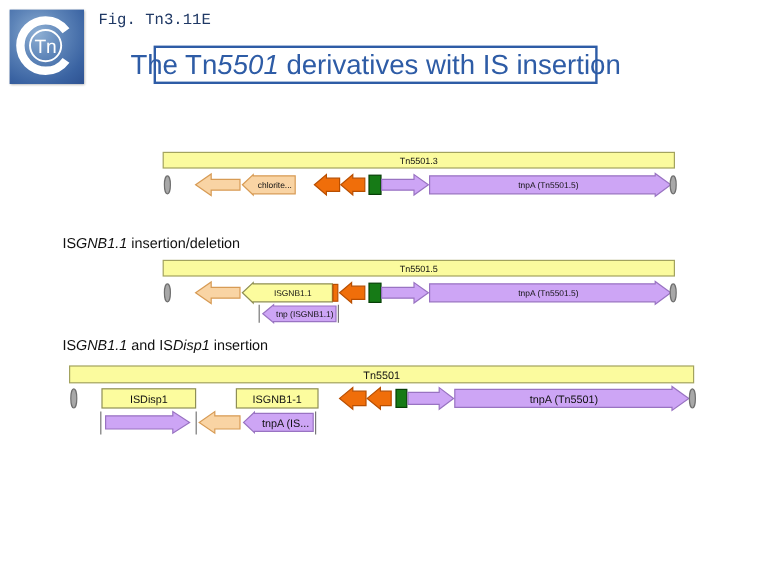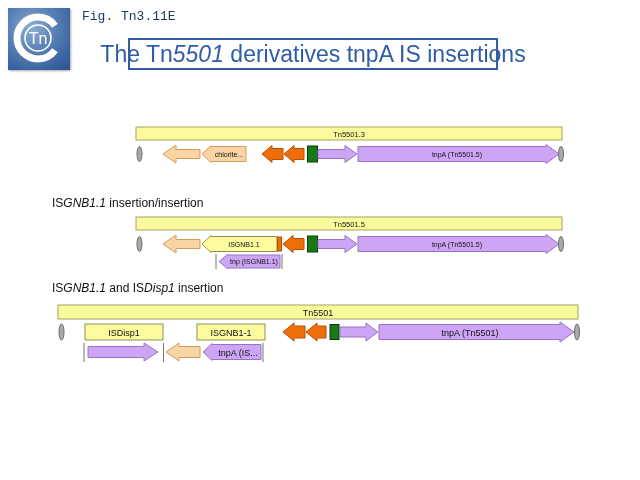--- a/index.html
+++ b/index.html
@@ -36,23 +36,23 @@
   <div class="logo">
     <svg width="62" height="62" viewBox="0 0 62 62">
       <circle cx="30" cy="30" r="21" fill="none" stroke="#ffffff" stroke-width="7" pathLength="100" stroke-dasharray="80 20" stroke-dashoffset="-10"></circle>
       <circle cx="30" cy="30" r="13" fill="none" stroke="#ffffff" stroke-width="1.6"></circle>
       <text x="30" y="36" text-anchor="middle" style="font-size:16px;fill:#ffffff;">Tn</text>
     </svg>
   </div>
 
   <div class="fig-label">Fig. Tn3.11E</div>
 
-  <div class="title-box"><span>The Tn</span><i>5501</i><span> derivatives tnpA IS insertions</span></div>
+  <div class="title-box"><span>The Tn</span><i>5501</i><span> derivatives with IS insertion</span></div>
 
-  <div class="heading" style="left:52px;top:196px;"><span>IS</span><i>GNB1.1</i><span> insertion/insertion</span></div>
+  <div class="heading" style="left:52px;top:196px;"><span>IS</span><i>GNB1.1</i><span> insertion/deletion</span></div>
 
   <div class="heading" style="left:52px;top:281px;"><span>IS</span><i>GNB1.1</i><span> and IS</span><i>Disp1</i><span> insertion</span></div>
 
   <svg class="diagram" width="640" height="480" viewBox="0 0 640 480">
 
     <g>
       <rect class="bar" x="136" y="127" width="426" height="13"></rect>
       <text class="t75" x="349" y="136.5" text-anchor="middle">Tn5501.3</text>
       <ellipse class="ir" cx="139.5" cy="154" rx="2.5" ry="7.5"></ellipse>
       <polygon class="peach" points="163,154 176,145 176,149.5 200,149.5 200,158.5 176,158.5 176,163"></polygon>

